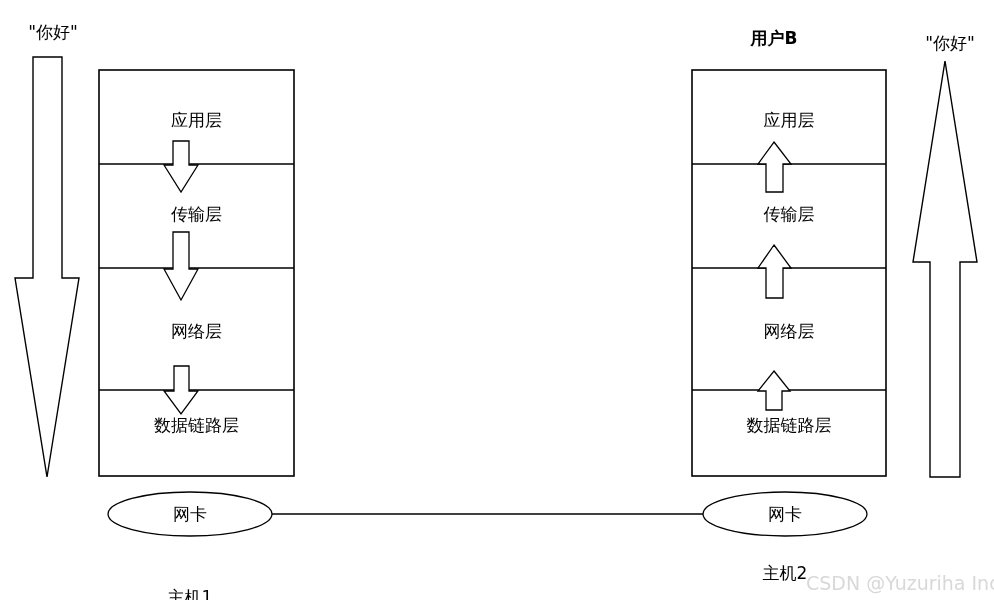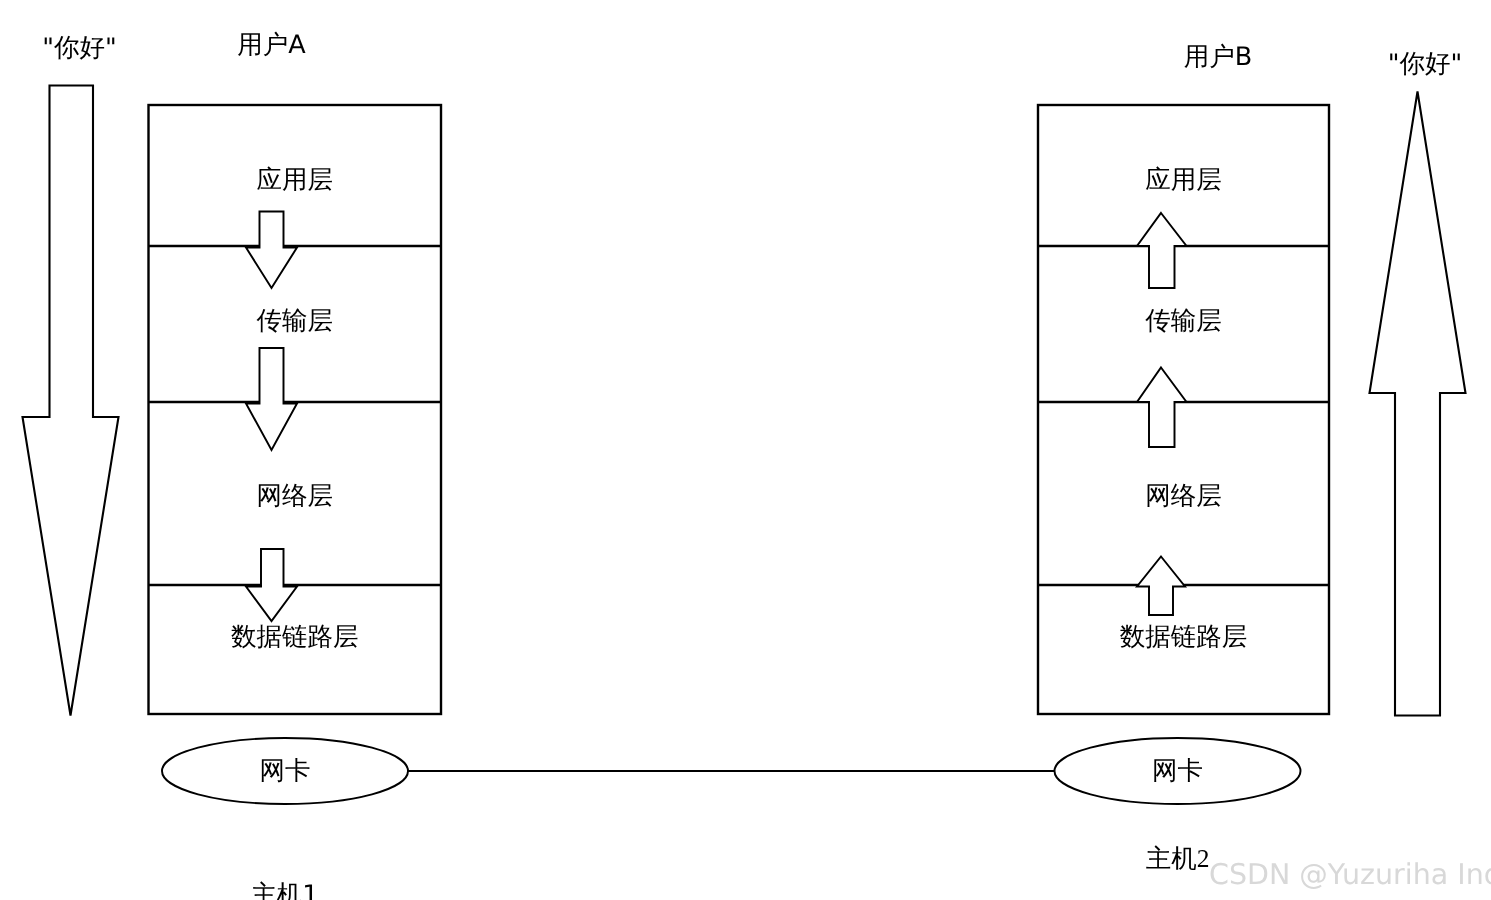--- a/index.html
+++ b/index.html
@@ -101,35 +101,34 @@
     </g>
     <g>
       <line x1="272" y1="514" x2="703" y2="514" stroke="#000000" stroke-width="1.4"></line>
     </g>
   </svg>
 
   <div class="lbl lbl-center" style="left:8px; top:22px; width:90px;">"你好"</div>
 
   <div class="lbl lbl-center" style="left:906px; top:33px; width:88px;">"你好"</div>
 
-  <div class="lbl lbl-center" style="left:121px; top:20px; width:120px;">用户A</div>
 
-  <div class="lbl lbl-center" style="left:752px; top:28px; width:120px;">用户B</div>
+  <div class="lbl lbl-center" style="left:714px; top:28px; width:120px;font-weight:bold;">用户B</div>
 
   <div class="lbl lbl-center" style="left:99px; top:110px; width:195px;">应用层</div>
   <div class="lbl lbl-center" style="left:99px; top:204px; width:195px;">传输层</div>
   <div class="lbl lbl-center" style="left:99px; top:321px; width:195px;">网络层</div>
   <div class="lbl lbl-center" style="left:99px; top:415px; width:195px;">数据链路层</div>
 
   <div class="lbl lbl-center" style="left:692px; top:110px; width:194px;">应用层</div>
   <div class="lbl lbl-center" style="left:692px; top:204px; width:194px;">传输层</div>
   <div class="lbl lbl-center" style="left:692px; top:321px; width:194px;">网络层</div>
   <div class="lbl lbl-center" style="left:692px; top:415px; width:194px;">数据链路层</div>
 
   <div class="lbl lbl-center" style="left:140px; top:504px; width:100px;">网卡</div>
   <div class="lbl lbl-center" style="left:735px; top:504px; width:100px;">网卡</div>
 
   <div class="lbl lbl-center" style="left:140px; top:563px; width:100px;margin-top:24px;">主机1</div>
-  <div class="lbl lbl-center" style="left:735px; top:563px; width:100px;font-family:Liberation Serif, serif;">主机2</div>
+  <div class="lbl lbl-center" style="left:735px; top:563px; width:100px;">主机2</div>
 
   <div class="watermark" style="left:806px; top:572px;">CSDN @Yuzuriha  Inori</div>
 
 </div>
 
 </body></html>

